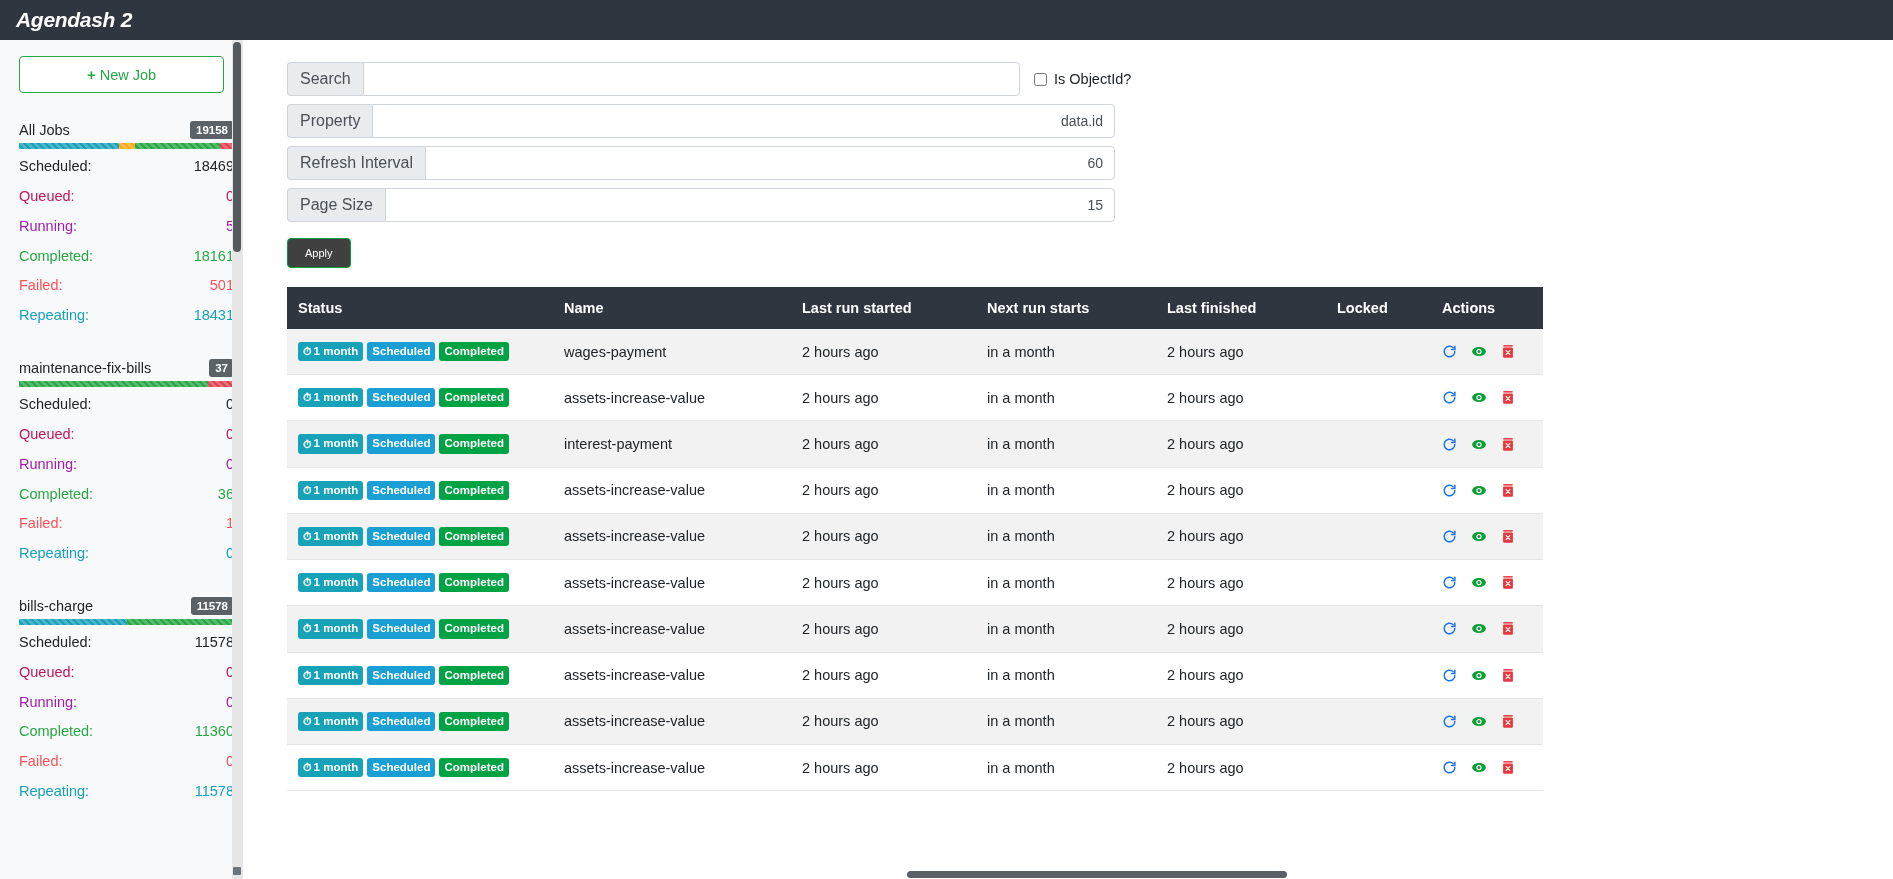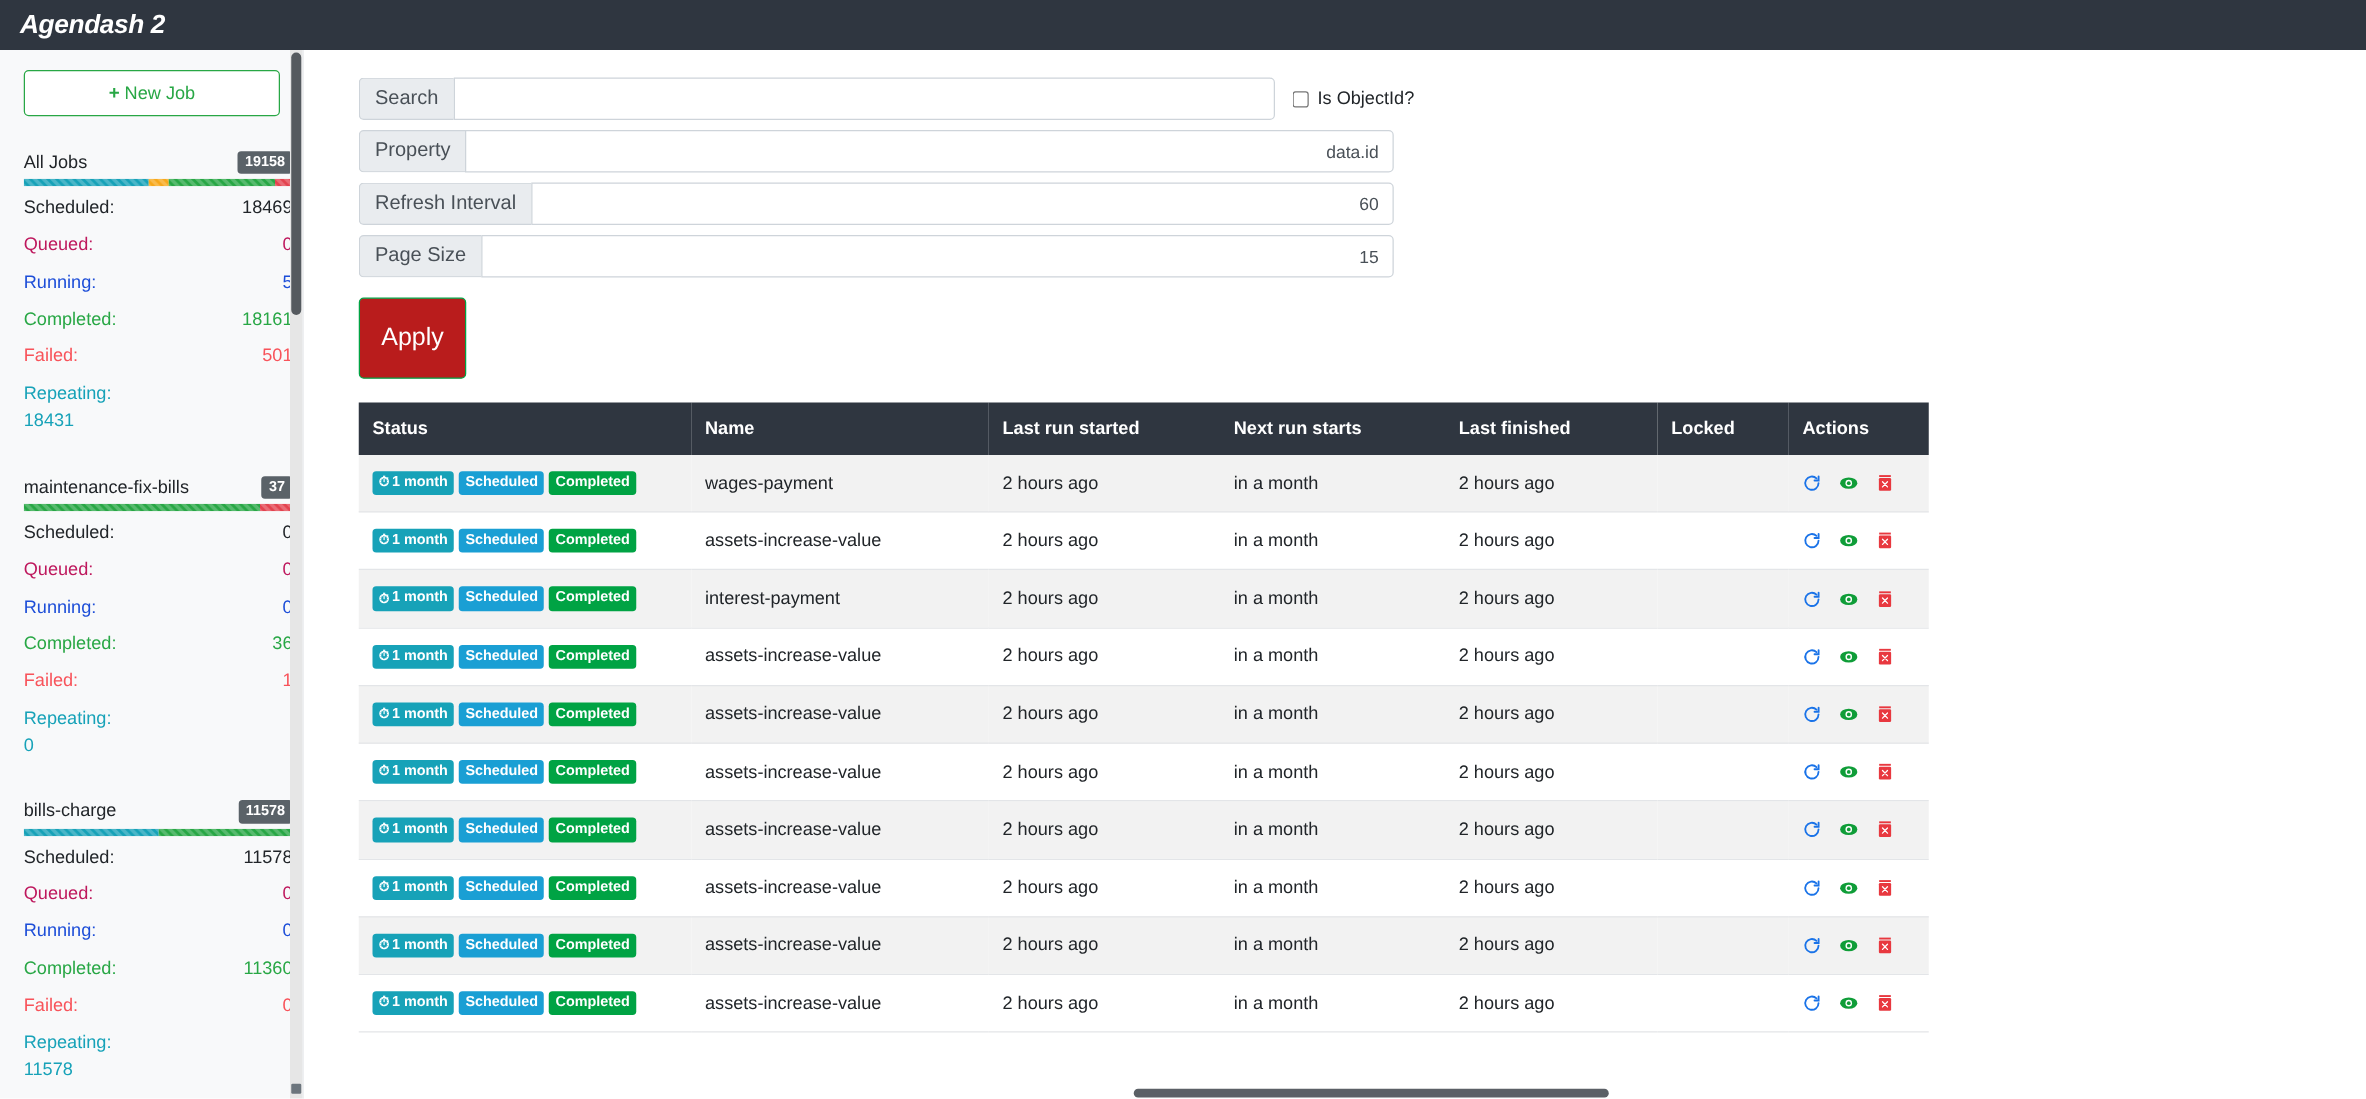--- a/index.html
+++ b/index.html
@@ -108,24 +108,24 @@
   }
   .stat-row {
     display: flex;
     justify-content: space-between;
     font-size: 14.5px;
     padding: 4px 0;
     line-height: 1.5;
   }
   .c-dark    { color: #212529; }
   .c-blue    { color: #be185d; }
-  .c-orange  { color: #1d4ed8; }
+  .c-orange  { color: #a21caf; }
   .c-green   { color: #28a745; }
   .c-red     { color: #f8535a; }
-  .c-teal    { color: #17a2b8; flex-direction: column; }
+  .c-teal    { color: #17a2b8; }
 
   
   #sb-track {
     position: absolute;
     top: 0; right: 0;
     width: 10px; height: 100%;
     background: #e6e6e6;
   }
   #sb-thumb {
     position: absolute;
@@ -197,25 +197,25 @@
     color: #212529;
     white-space: nowrap;
   }
   .checkbox-wrap input {
     width: 13px; height: 13px;
     margin: 0 7px 0 0;
     cursor: pointer;
   }
   #apply-btn {
     margin-top: 8px;
-    background: #b91c1c;
+    background: #404040;
     border: 1px solid #00a344;
     color: #ffffff;
-    font-size: 20px;
-    padding: 20px 17px;
+    font-size: 11px;
+    padding: 8px 17px;
     border-radius: 4px;
     cursor: pointer;
     font-family: "Liberation Sans", sans-serif;
   }
 
   
   #jobs-table {
     margin-top: 19px;
     width: 1256px;
     border-collapse: collapse;

